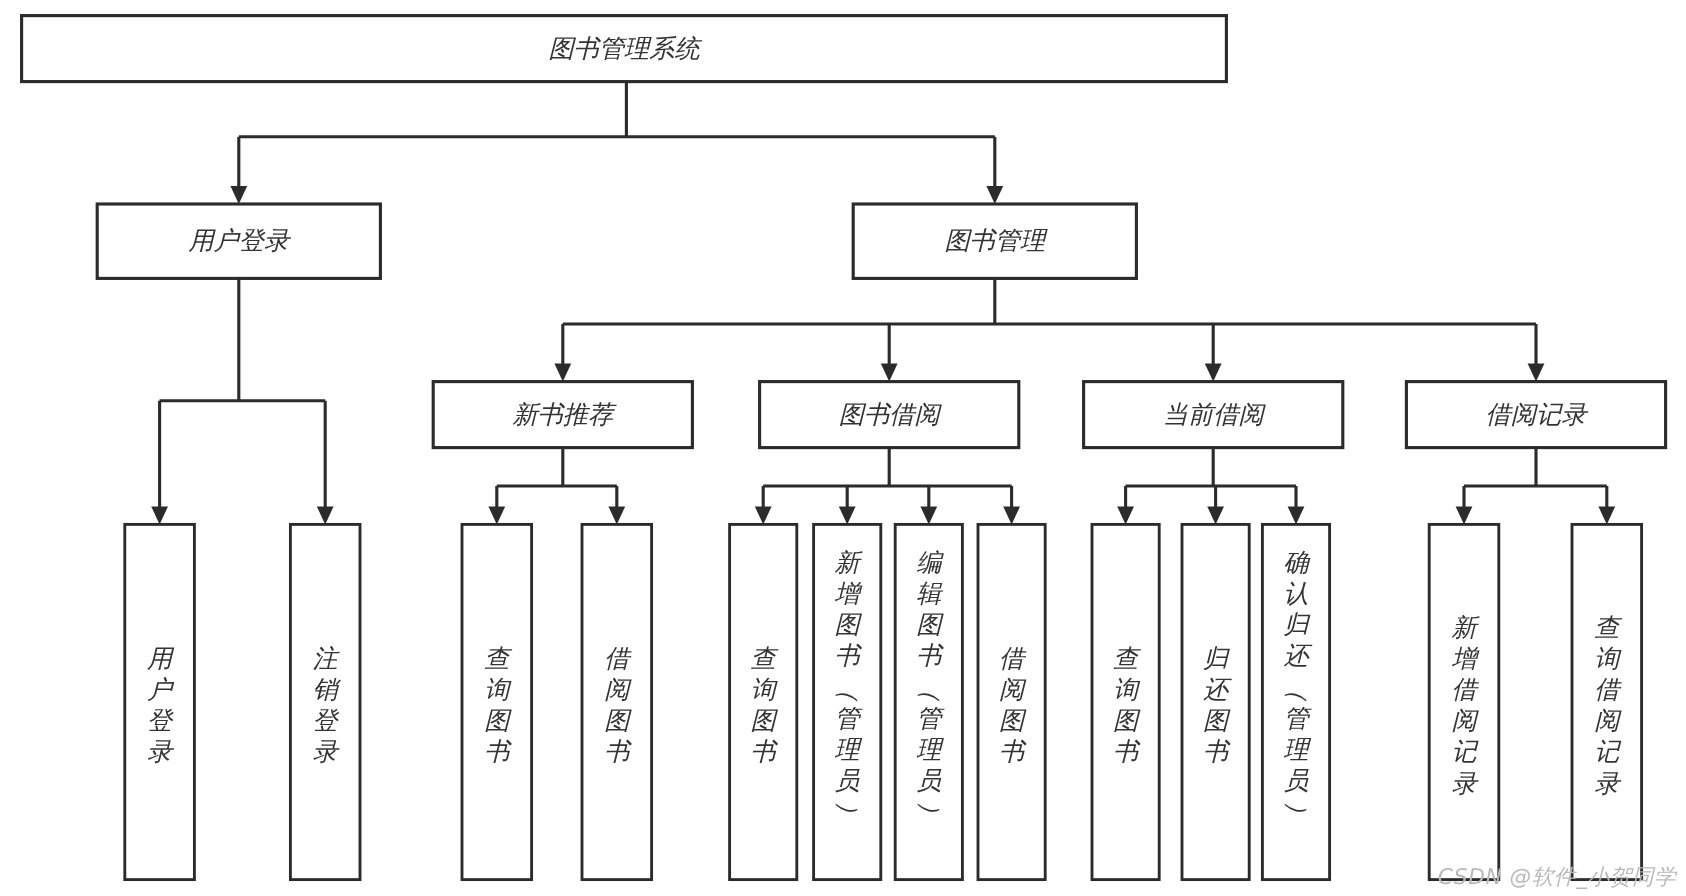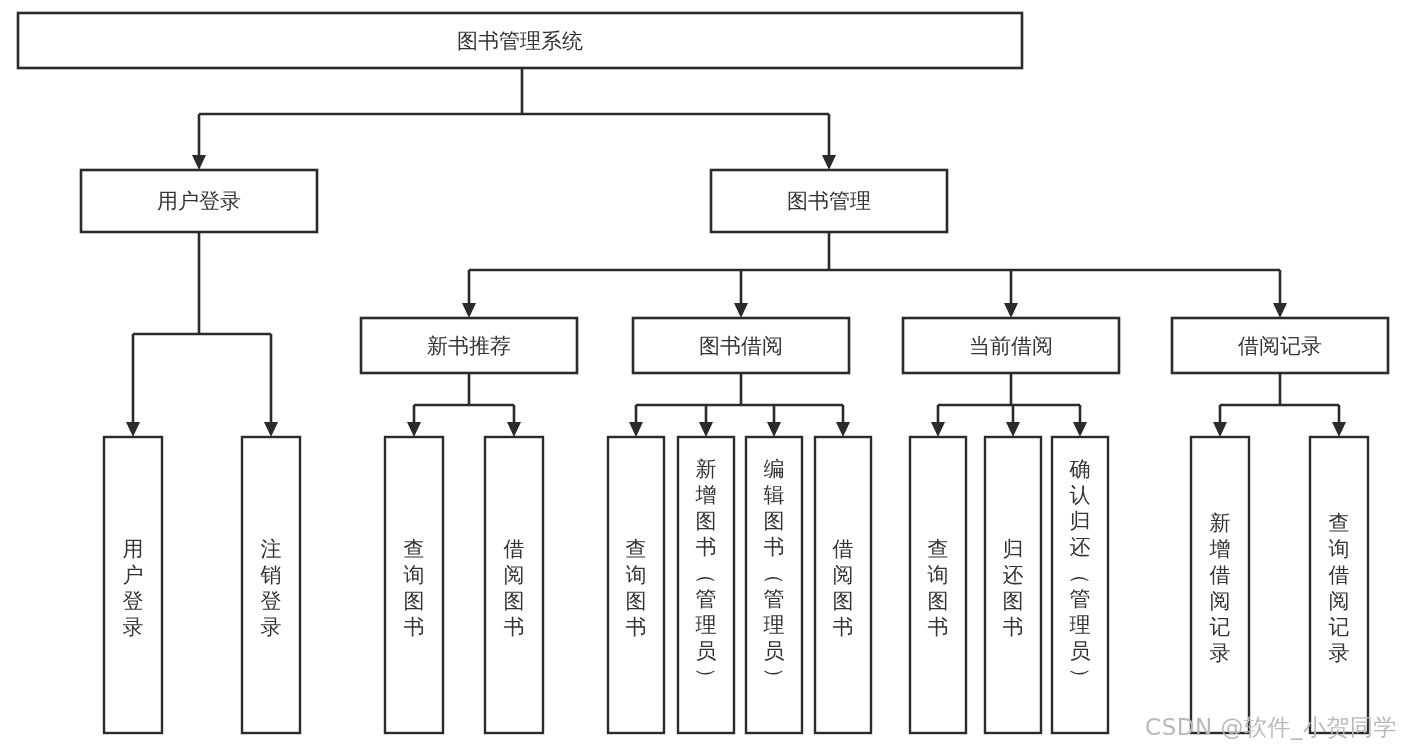--- a/index.html
+++ b/index.html
@@ -11,20 +11,21 @@
     width: 1405px;
     height: 747px;
     font-family: "DejaVu Sans", "Liberation Sans", sans-serif;
     overflow: hidden;
     position: relative;
   }
   #diagram-root {
     position: relative;
     width: 1405px;
     height: 747px;
+    font-style: italic;
   }
   svg.diagram {
     display: block;
     width: 1405px;
     height: 747px;
   }
   .node-box {
     fill: #ffffff;
     stroke: #2b2b2b;
     stroke-width: 2.6;
@@ -53,21 +54,21 @@
     fill: #333333;
     font-family: "DejaVu Sans", "Liberation Sans", sans-serif;
     font-size: 21px;
     text-anchor: middle;
   }
   .watermark {
     position: absolute;
     right: 8px;
     bottom: 4px;
     font-family: "DejaVu Sans", "Liberation Sans", sans-serif;
-    font-size: 23px;
+    font-size: 18px;
     color: #b9b9b9;
     letter-spacing: 0.5px;
     white-space: nowrap;
     pointer-events: none;
   }
 </style>
 </head>
 <body>
 
 <div id="diagram-root">

